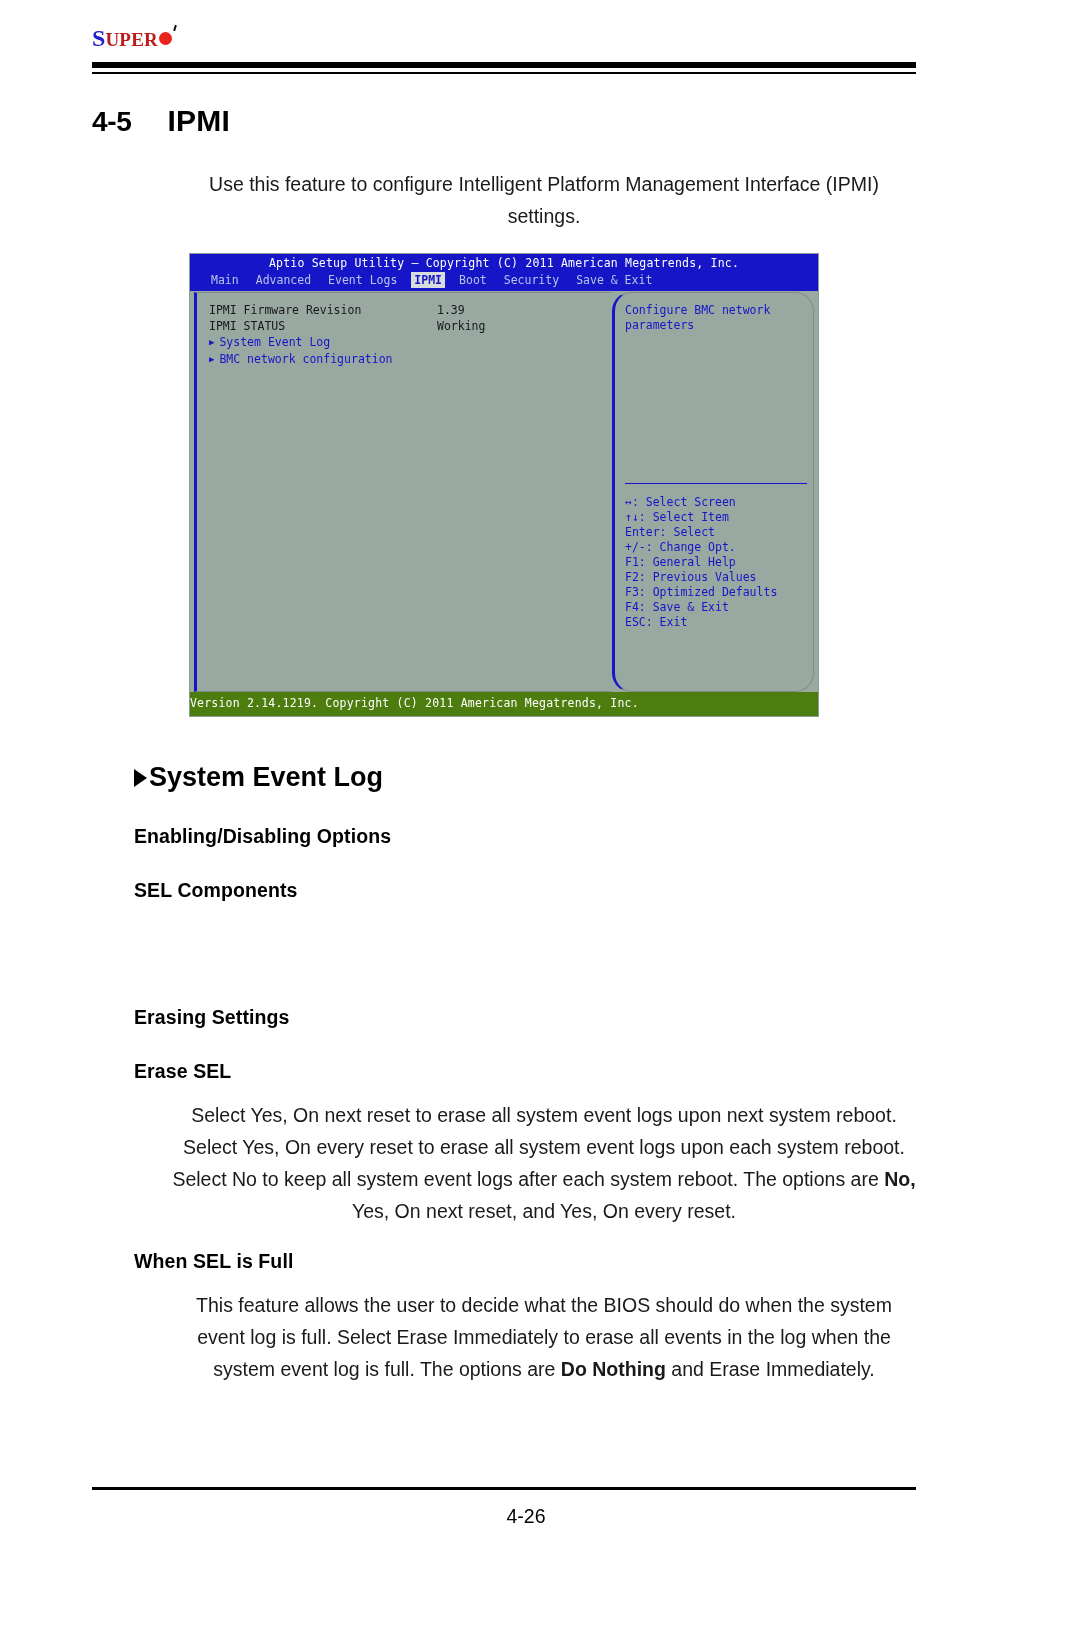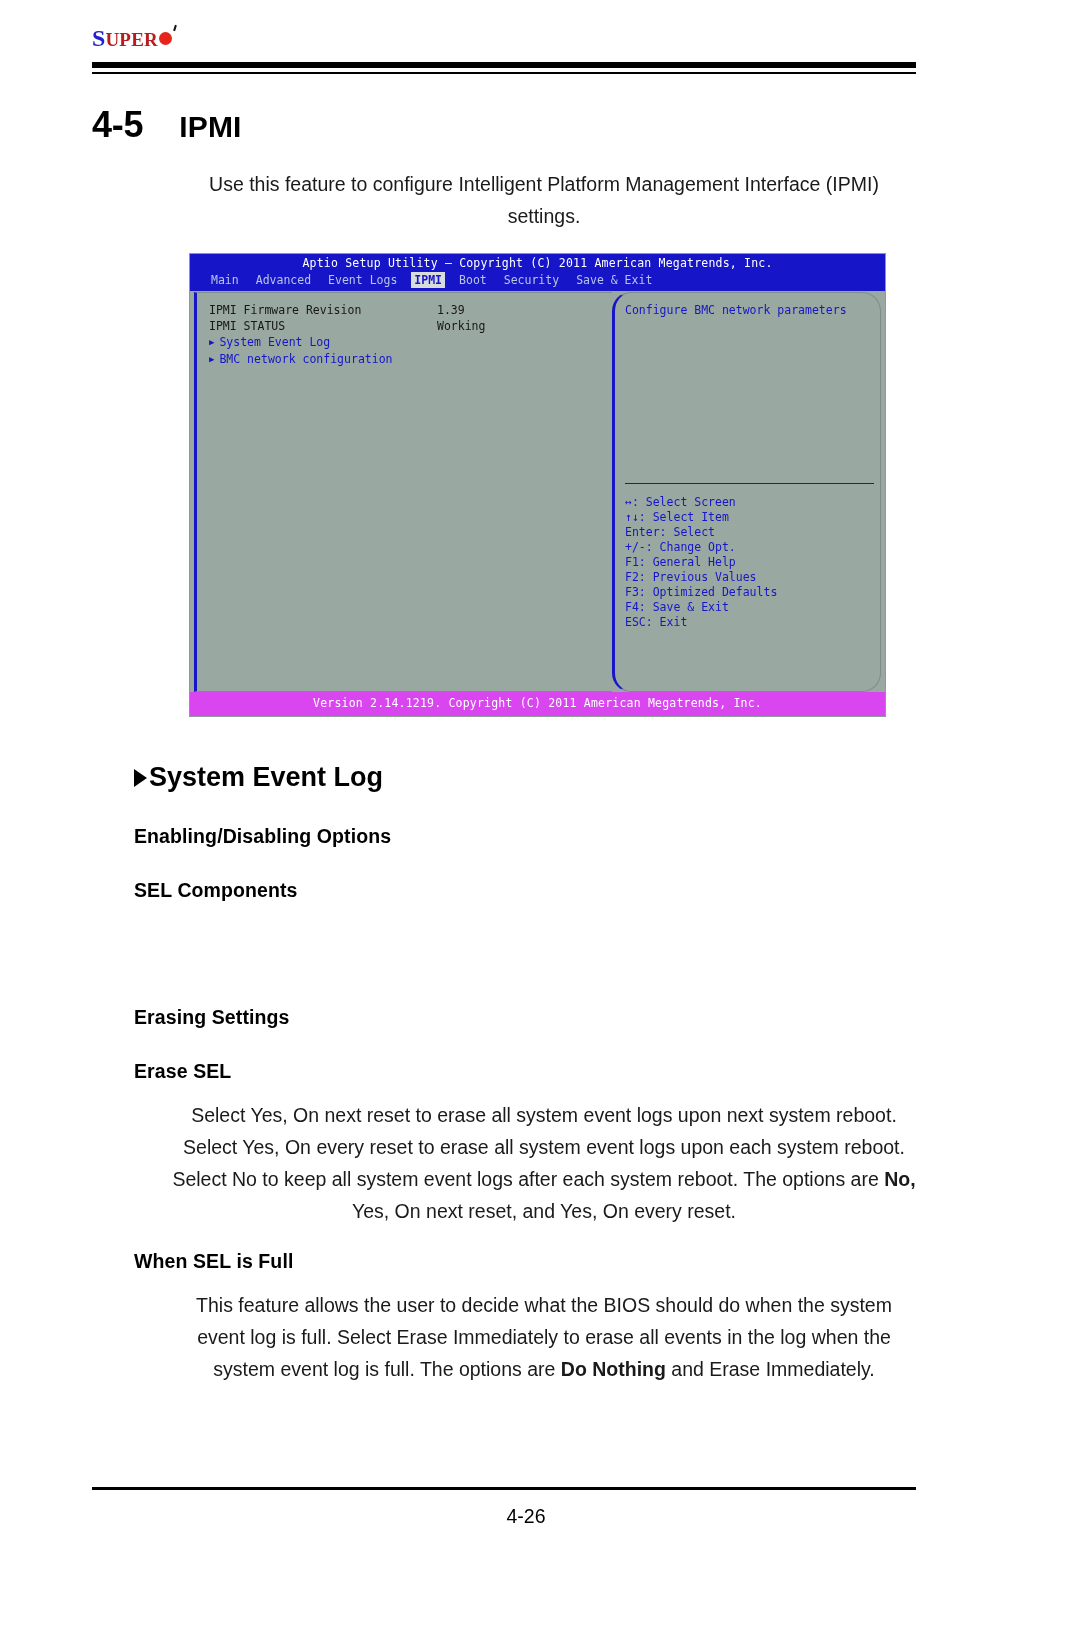--- a/index.html
+++ b/index.html
@@ -100,21 +100,21 @@
 
   
   .sec-num-row {
     position: absolute;
     left: 92px;
     top: 104px;
     display: flex;
     align-items: baseline;
   }
   .sec-num {
-    font-size: 36px;
+    font-size: 28px;
     font-weight: 700;
     letter-spacing: -0.3px;
   }
   .sec-title {
     font-size: 30px;
     font-weight: 700;
     margin-left: 36px;
     letter-spacing: 0.2px;
   }
 
@@ -135,21 +135,21 @@
   .intro { top: 168px; }
   .intro p { text-align: justify; }
 
   b, .b { font-weight: 700; }
 
   
   .bios {
     position: absolute;
     left: 189px;
     top: 253px;
-    width: 697px;
+    width: 630px;
     height: 464px;
     background: #9aa8a2;
     font-family: "DejaVu Sans Mono", monospace;
     box-sizing: border-box;
     border: 1px solid #8d9a95;
   }
   .bios-titlebar {
     position: absolute;
     left: 0; top: 0;
     width: 100%;
@@ -264,24 +264,24 @@
     line-height: 15px;
   }
   .keys div { white-space: nowrap; }
 
   .bios-footer {
     position: absolute;
     left: 0;
     bottom: 0;
     width: 100%;
     height: 24px;
-    background: #d946ef;
+    background: #4d7c0f;
     color: #ffffff;
     font-size: 11.5px;
-    text-align: center;
+    text-align: left;
     line-height: 22px;
     letter-spacing: 0.2px;
   }
 
   
   .h-arrow {
     position: absolute;
     left: 134px;
     display: flex;
     align-items: center;

